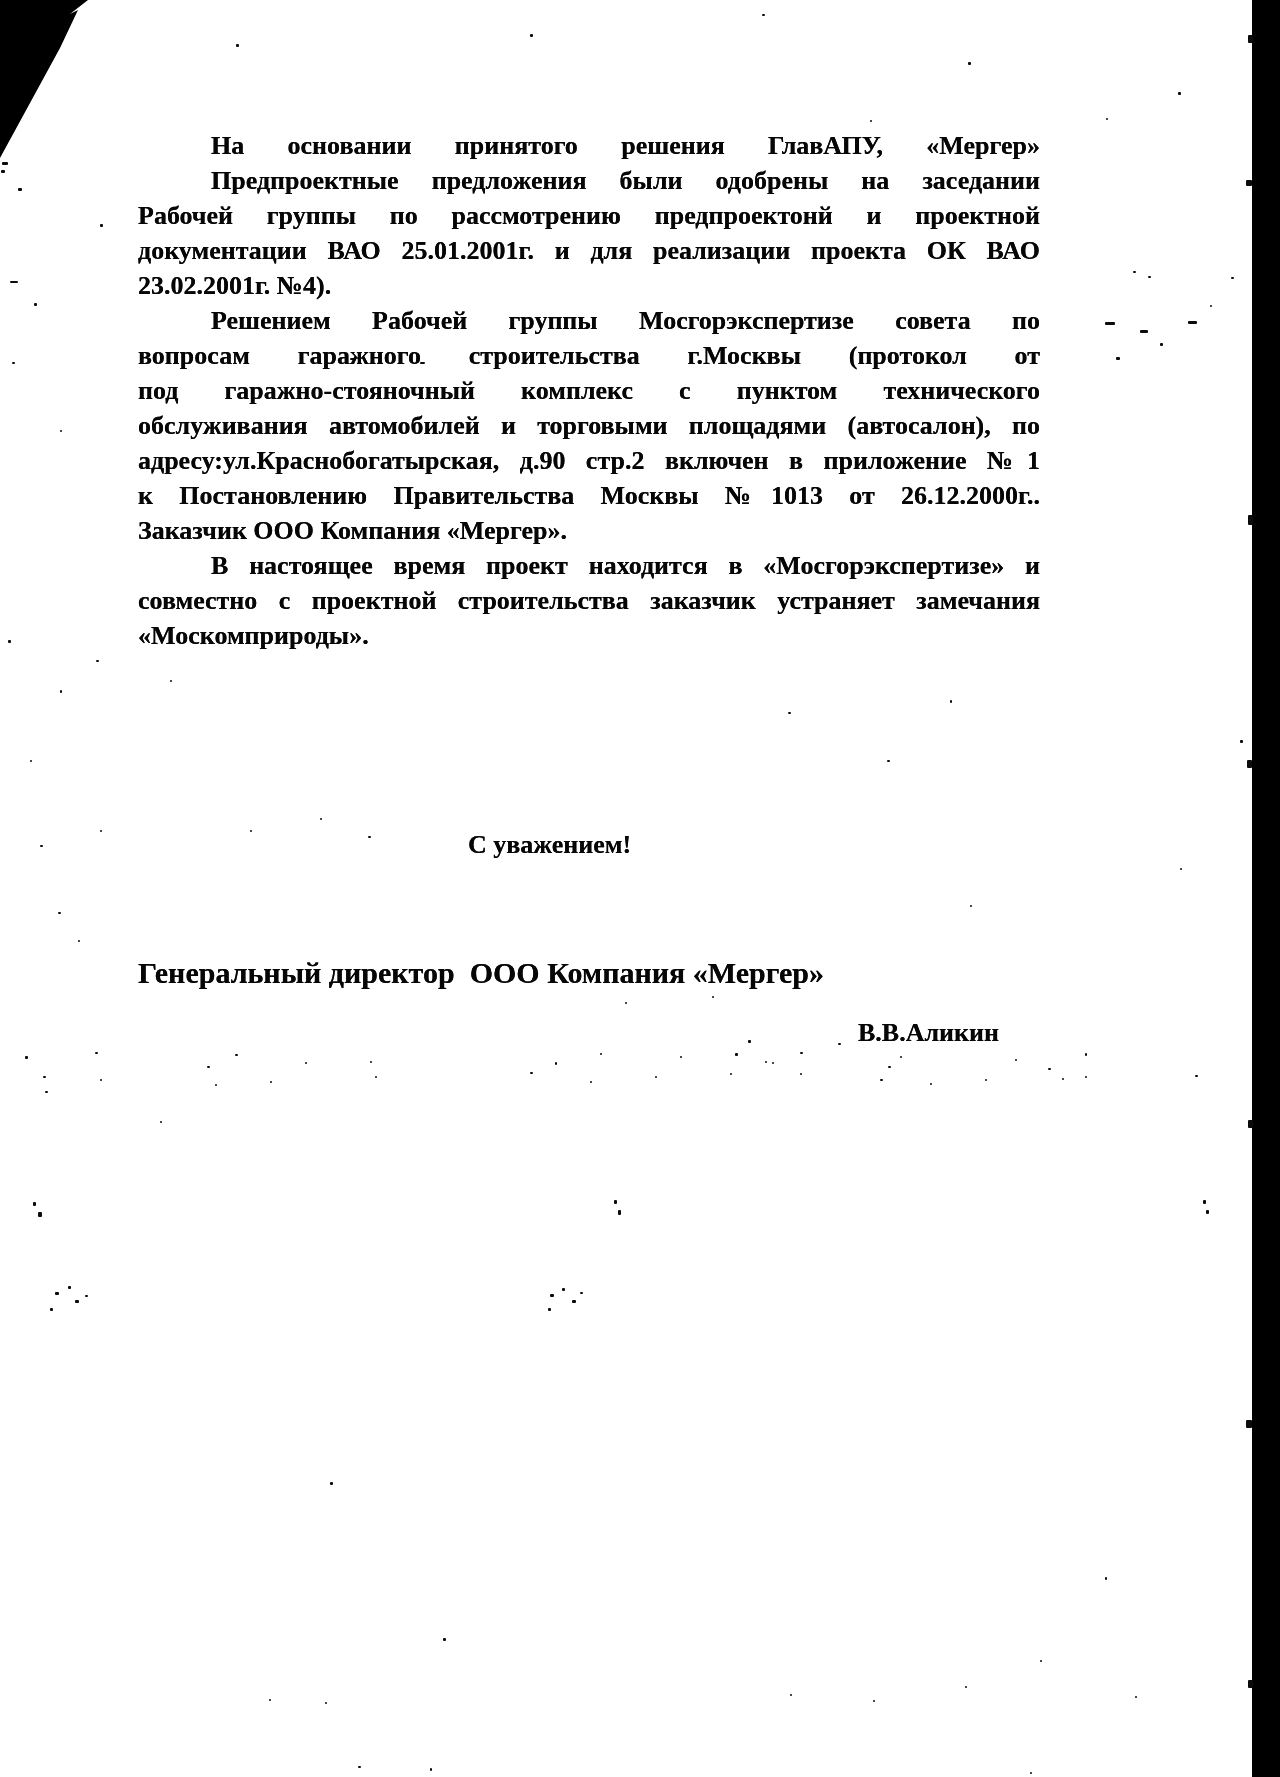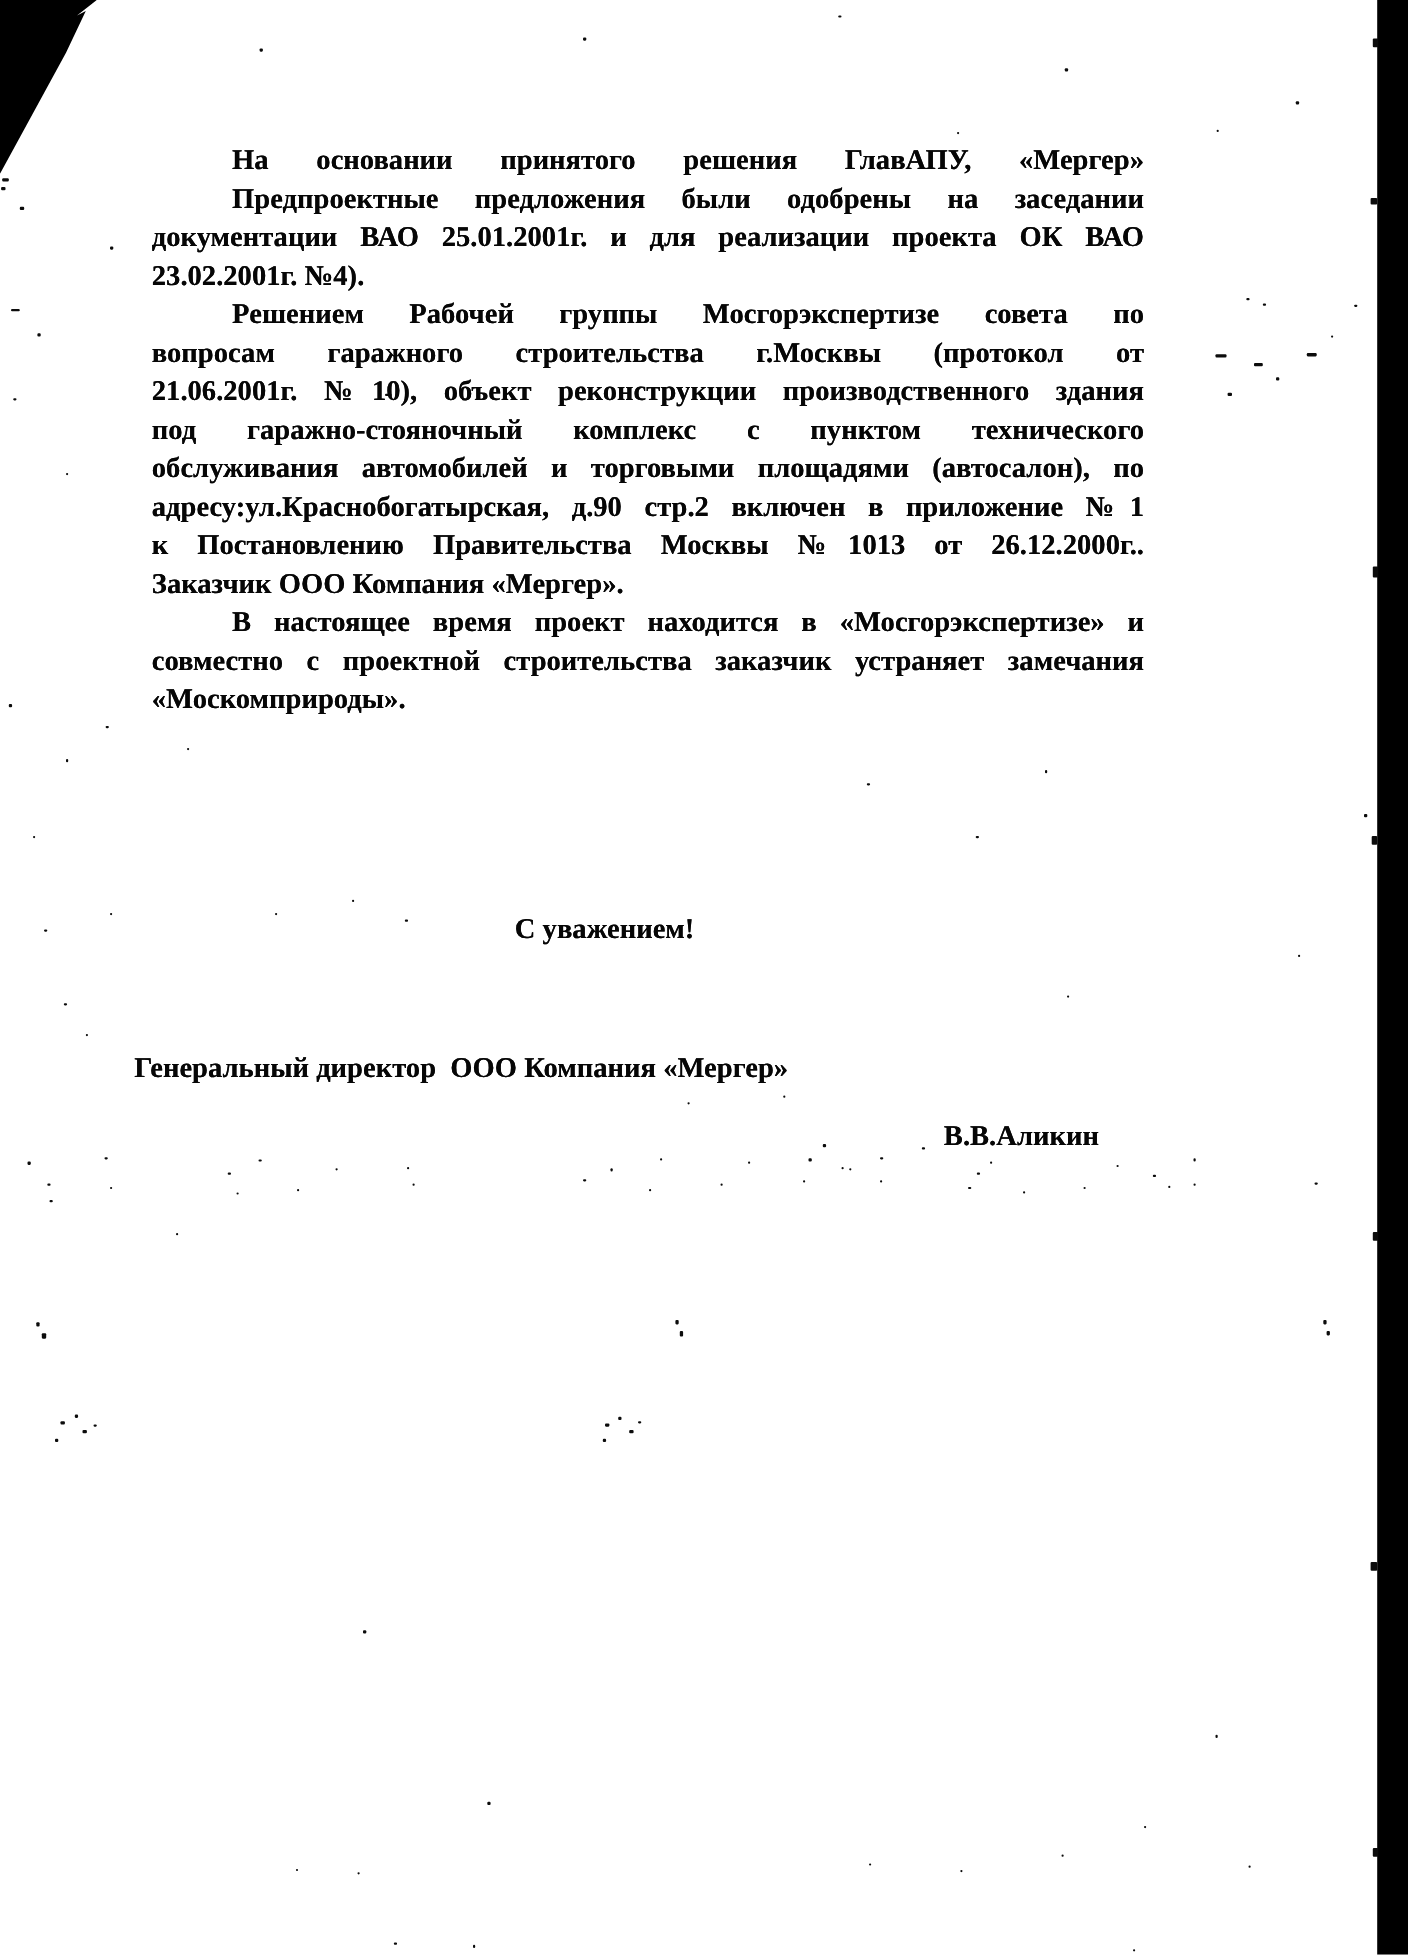--- a/index.html
+++ b/index.html
@@ -36,22 +36,22 @@
   }
   .ln{text-align:justify;text-align-last:justify;}
   .ln.last{text-align-last:left;}
   .ln.ind{text-indent:73px;}
   .closing{
     position:absolute;left:468px;top:830px;
     font-size:26px;font-weight:700;color:#060606;
     text-shadow:0 0 0.6px rgba(0,0,0,0.85);
   }
   .sig-title{
-    position:absolute;left:122px;top:956px;
-    font-size:26px;font-weight:700;color:#060606;
+    position:absolute;left:138px;top:956px;
+    font-size:30px;font-weight:700;color:#060606;
     white-space:pre;
     text-shadow:0 0 0.6px rgba(0,0,0,0.85);
   }
   .sig-name{
     position:absolute;left:858px;top:1018px;
     font-size:26px;font-weight:700;color:#060606;
     text-shadow:0 0 0.6px rgba(0,0,0,0.85);
   }
 </style>
 </head>
@@ -181,26 +181,26 @@
       <div class="speck" style="left: 1247px; top: 760px; width: 5px; height: 8px;"></div>
       <div class="speck" style="left: 1248px; top: 1120px; width: 5px; height: 8px;"></div>
       <div class="speck" style="left: 1246px; top: 1420px; width: 6px; height: 8px;"></div>
       <div class="speck" style="left: 1248px; top: 1680px; width: 5px; height: 8px;"></div>
     </div>
 
   <div class="body-text">
     <div class="ln ind">На основании принятого решения ГлавАПУ, «Мергер»</div>
 
     <div class="ln ind">Предпроектные предложения были одобрены на заседании</div>
+    <div class="ln">Рабочей группы по рассмотрению предпроектонй и проектной</div>
     <div class="ln">документации ВАО 25.01.2001г. и для реализации проекта ОК ВАО</div>
     <div class="ln last">23.02.2001г. №4).</div>
 
     <div class="ln ind">Решением Рабочей группы Мосгорэкспертизе совета по</div>
     <div class="ln">вопросам гаражного строительства г.Москвы (протокол от</div>
-    <div class="ln">21.06.2001г. №10), объект реконструкции производственного здания</div>
     <div class="ln">под гаражно-стояночный комплекс с пунктом технического</div>
     <div class="ln">обслуживания автомобилей и торговыми площадями (автосалон), по</div>
     <div class="ln">адресу:ул.Краснобогатырская, д.90 стр.2 включен в приложение №1</div>
     <div class="ln">к Постановлению Правительства Москвы №1013 от 26.12.2000г..</div>
     <div class="ln last">Заказчик ООО Компания «Мергер».</div>
 
     <div class="ln ind">В настоящее время проект находится в «Мосгорэкспертизе» и</div>
     <div class="ln">совместно с проектной строительства заказчик устраняет замечания</div>
     <div class="ln last">«Москомприроды».</div>
   </div>

